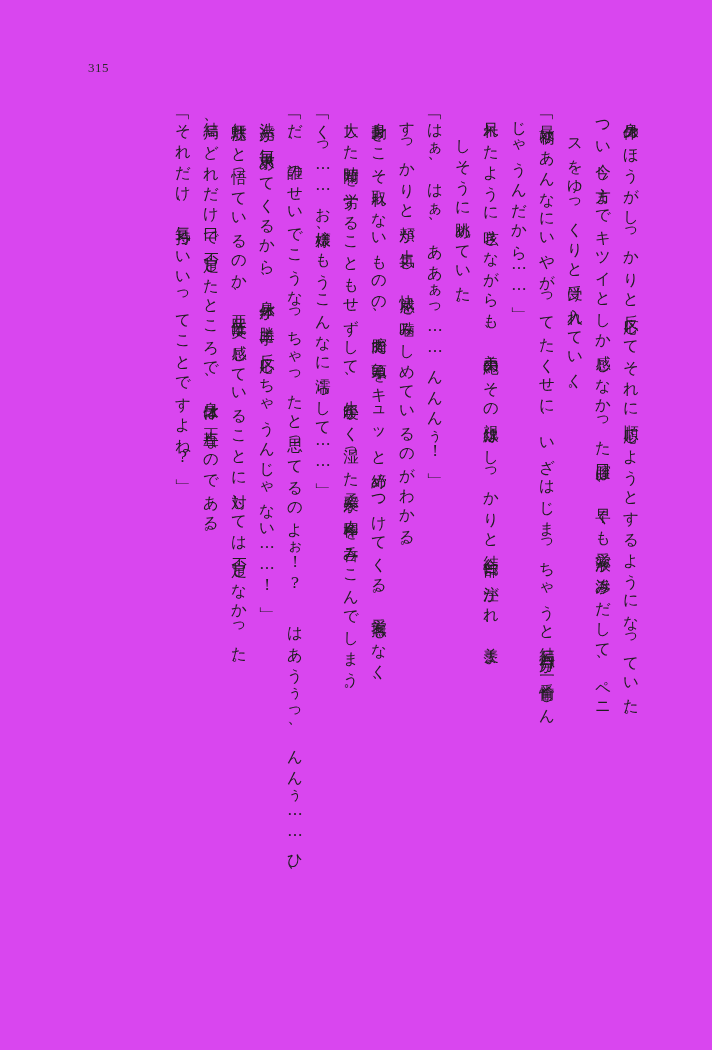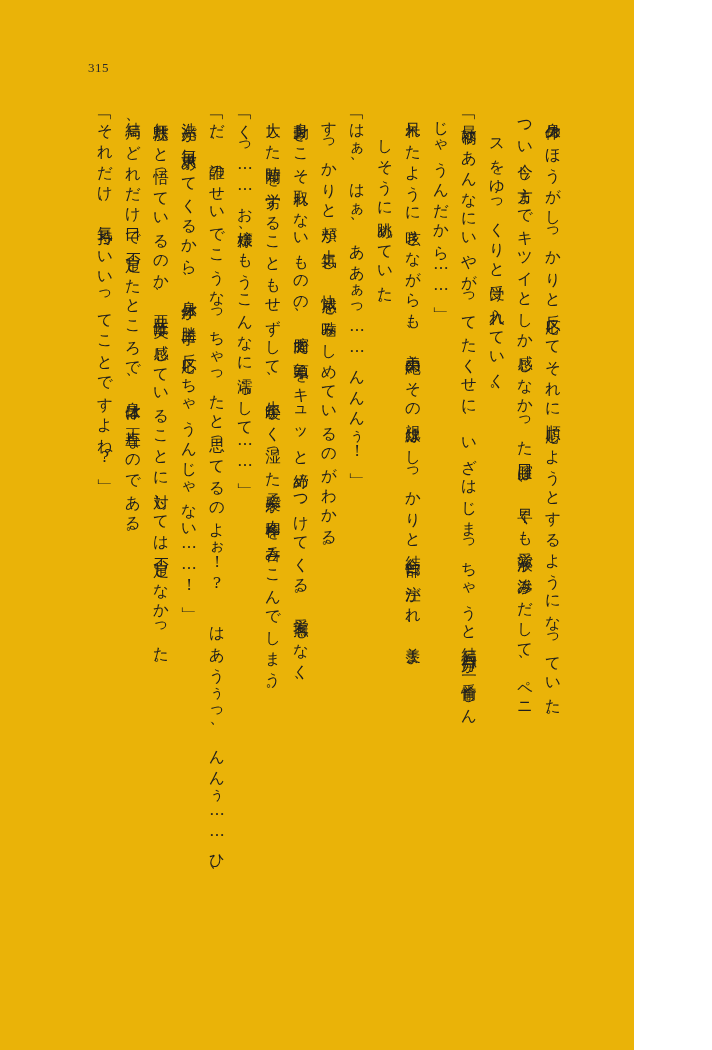--- a/index.html
+++ b/index.html
@@ -5,23 +5,23 @@
   html, body {
     margin: 0;
     padding: 0;
     background: #ffffff;
   }
   body {
     font-family: "Liberation Serif", "DejaVu Serif", serif;
   }
   .page {
     position: relative;
-    width: 634px;
+    width: 712px;
     height: 1050px;
-    background: #eab308;
+    background: #d946ef;
     overflow: hidden;
   }
   .page-number {
     position: absolute;
     top: 60px;
     left: 88px;
     font-size: 13px;
     color: #2b2b2b;
     letter-spacing: 0.5px;
     font-family: "Liberation Serif", "DejaVu Serif", serif;

